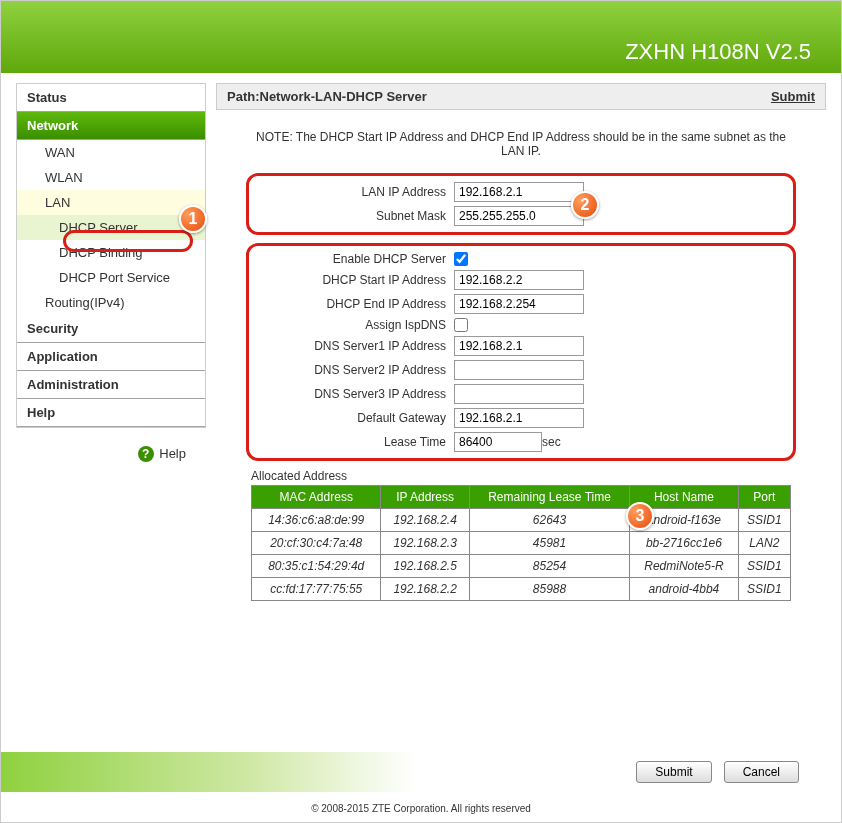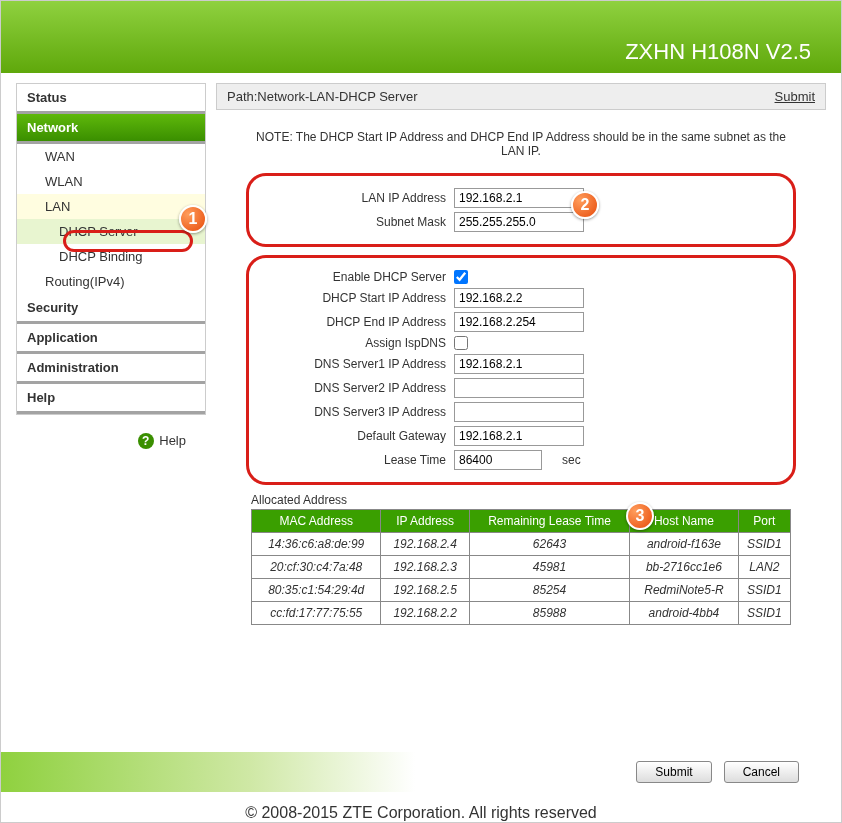--- a/index.html
+++ b/index.html
@@ -2,45 +2,45 @@
 <html><head>
 <meta charset="utf-8">
 <style>
 * { box-sizing: border-box; margin: 0; padding: 0; }
 body { font-family: Arial, sans-serif; font-size: 13px; color: #333; background: #fff; }
 .container { width: 842px; height: 823px; position: relative; border: 1px solid #ccc; }
 .header { height: 72px; background: linear-gradient(to bottom, #8fd13f 0%, #5fa80b 100%); position: relative; }
 .header-title { position: absolute; right: 30px; top: 38px; color: #fff; font-size: 22px; font-weight: normal; }
 .main { display: flex; padding: 10px 15px 0 15px; }
 .sidebar { width: 190px; border: 1px solid #ccc; background: #fff; }
-.sidebar-item { padding: 6px 10px; border-bottom: 3px solid #a3a3a3; cursor: pointer; }
+.sidebar-item { padding: 6px 10px; border-bottom: 1px solid #a3a3a3; cursor: pointer; }
 .sidebar-item.bold { font-weight: bold; }
 .sidebar-item.active-header { background: linear-gradient(to bottom, #5fb80b, #3a8f00); color: #fff; font-weight: bold; }
 .sidebar-sub { padding: 5px 10px 5px 28px; cursor: pointer; }
 .sidebar-sub.selected { background: #e8f5d0; }
 .sidebar-sub.indent2 { padding-left: 42px; }
 .help-link { text-align: right; padding: 18px 20px 10px; }
 .help-icon { display: inline-block; width: 16px; height: 16px; border-radius: 50%; background: #3a8f00; color: #fff; text-align: center; line-height: 16px; font-weight: bold; font-size: 12px; margin-right: 2px; }
 .content { flex: 1; padding-left: 10px; }
-.path-bar { background: #eee; padding: 5px 10px; border: 1px solid #ccc; position: relative; }
+.path-bar { background: #eee; padding: 5px 10px; border: 1px solid #ccc; position: relative; font-weight: bold; }
 .logout { position: absolute; right: 10px; top: 5px; text-decoration: underline; cursor: pointer; }
 .note { text-align: center; margin: 20px 30px 15px; font-size: 12px; }
-.form-box { border: 3px solid #d91e18; border-radius: 20px; margin: 8px 30px; padding: 8px 15px; position: relative; }
+.form-box { border: 3px solid #d91e18; border-radius: 12px; margin: 8px 30px; padding: 2px 15px; position: relative; }
 .form-row { display: flex; align-items: center; margin: 4px 0; }
 .form-label { width: 190px; text-align: right; padding-right: 8px; font-size: 12px; }
 .form-input { width: 130px; height: 20px; border: 1px solid #999; padding: 1px 4px; font-size: 12px; }
 .form-check { width: 14px; height: 14px; }
-.sec-text { margin-left: 20px; font-size: 12px; }
+.sec-text { margin-left: 0; font-size: 12px; }
 .alloc-title { margin: 6px 0 2px 35px; font-size: 12px; }
 .table { width: 540px; margin-left: 35px; border-collapse: collapse; }
 .table th { background: #3a9f00; color: #fff; font-weight: normal; font-size: 12px; padding: 4px 2px; border: 1px solid #888; }
 .table td { border: 1px solid #888; padding: 4px 3px; font-size: 12px; text-align: center; overflow: hidden; white-space: nowrap; font-style: italic; }
 .footer-bar { position: absolute; bottom: 30px; left: 0; right: 12px; height: 40px; background: linear-gradient(to right, #8fd13f 0%, #cfe8a5 30%, #fff 50%); display: flex; justify-content: flex-end; align-items: center; padding-right: 30px; gap: 12px; }
 .btn { background: linear-gradient(#fff,#ddd); border: 1px solid #888; border-radius: 3px; padding: 3px 18px; font-size: 12px; cursor: pointer; }
-.copyright { position: absolute; bottom: 0; width: 100%; text-align: center; font-size: 16px; color: #333; }
+.copyright { position: absolute; bottom: 8px; width: 100%; text-align: center; font-size: 10px; color: #333; }
 .callout { position: absolute; width: 28px; height: 28px; border-radius: 50%; background: radial-gradient(circle at 30% 30%, #ff9d5c, #e74c0c); color: #fff; font-weight: bold; font-size: 16px; display: flex; align-items: center; justify-content: center; border: 2px solid #fff; box-shadow: 0 1px 3px rgba(0,0,0,.4); }
 .callout-ring { position: absolute; border: 3px solid #d91e18; border-radius: 18px; }
 </style>
 </head>
 <body>
 
 <div class="container">
   <div class="header">
     <div class="header-title">ZXHN H108N V2.5</div>
   </div>
@@ -48,20 +48,21 @@
   <div class="main">
     <div style="width:190px">
       <div class="sidebar">
         <div class="sidebar-item bold">Status</div>
         <div class="sidebar-item active-header">Network</div>
         <div class="sidebar-sub">WAN</div>
         <div class="sidebar-sub">WLAN</div>
         <div class="sidebar-sub selected" style="background:#fffde0">LAN</div>
         <div class="sidebar-sub indent2 selected">DHCP Server</div>
         <div class="sidebar-sub indent2">DHCP Binding</div>
+        <div class="sidebar-sub indent2">DHCP Port Service</div>
         <div class="sidebar-sub">Routing(IPv4)</div>
         <div class="sidebar-item bold">Security</div>
         <div class="sidebar-item bold">Application</div>
         <div class="sidebar-item bold">Administration</div>
         <div class="sidebar-item bold">Help</div>
       </div>
       <div class="help-link">
         <span class="help-icon">?</span>
         <span>Help</span>
       </div>

